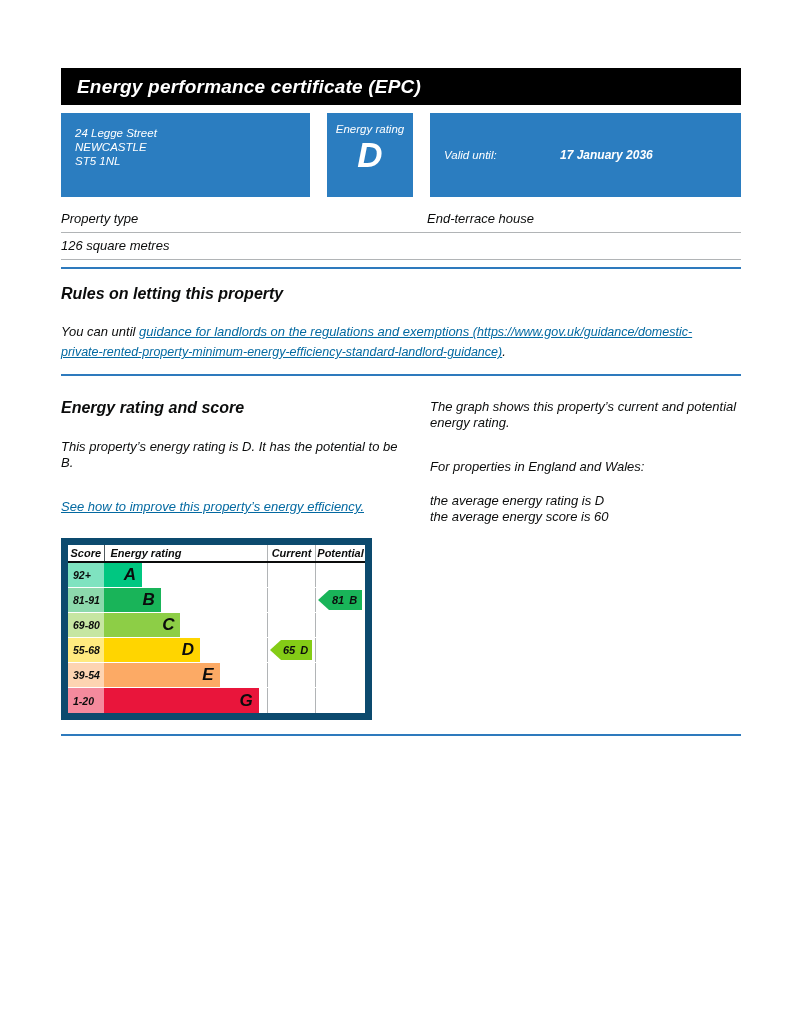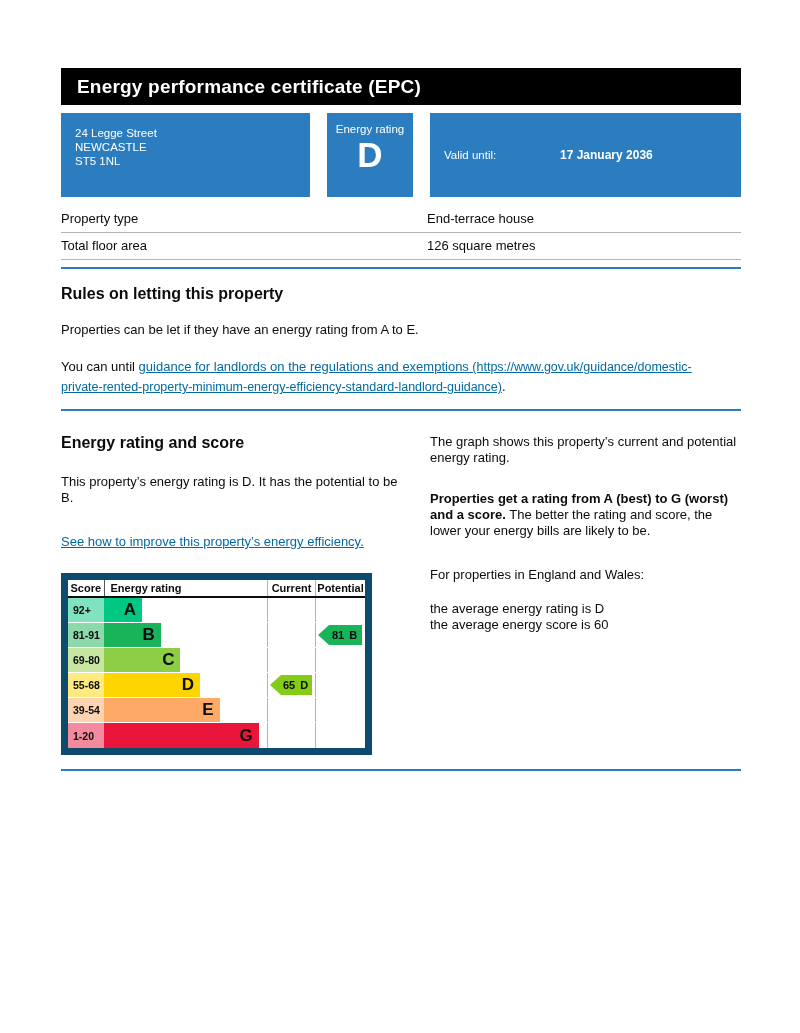--- a/index.html
+++ b/index.html
@@ -2,21 +2,21 @@
 <html><head>
 <meta charset="utf-8">
 <style>
   * { margin:0; padding:0; box-sizing:border-box; }
   html,body { background:#ffffff; }
   body {
     width:800px; height:1033px; overflow:hidden;
     font-family:"Liberation Sans", sans-serif;
     color:#0b0c0c;
   }
-  .page { width:680px; margin:0 16px 0 61px; }
+  .page { width:680px; margin:0 16px 0 61px;font-style:italic; }
 
   
   .title-bar {
     margin-top:68px; height:37px; background:#000000; color:#ffffff;
     display:flex; align-items:center; padding-left:16px;
     font-size:19px; font-weight:bold; letter-spacing:0.2px;
   }
 
   
   .summary { margin-top:8px; height:84px; display:flex; gap:17px; }
@@ -107,29 +107,27 @@
       </div>
     </div>
   </div>
 
   <div class="prop-table">
     <div class="prop-row">
       <span class="prop-label">Property type</span>
       <span class="prop-value">End-terrace house</span>
     </div>
     <div class="prop-row">
-      <span class="prop-label">Total floor area</span>
       <span class="prop-value">126 square metres</span>
     </div>
   </div>
 
   <hr class="rule rule-1">
 
   <h2 class="rules-heading">Rules on letting this property</h2>
-  <p class="p-body rules-p1">Properties can be let if they have an energy rating from A to E.</p>
   <p class="p-body rules-p2"><span>You can until </span><a href="#"><span>guidance for landlords on the regulations and exemptions</span><span class="link-url"> (https://www.gov.uk/guidance/domestic-private-rented-property-minimum-energy-efficiency-standard-landlord-guidance)</span></a><span>.</span></p>
 
   <hr class="rule rule-2">
 
   <div class="columns">
     <div class="col-left">
       <h2>Energy rating and score</h2>
       <p class="p-body">This property’s energy rating is D. It has the potential to be B.</p>
       <a href="#" class="improve-link">See how to improve this property’s energy efficiency.</a>
 
@@ -199,21 +197,20 @@
               </div>
               <div class="c-cur"></div>
               <div class="c-pot"></div>
             </div>
           </div>
       </div>
     </div>
 
     <div class="col-right">
       <p class="p-body p1">The graph shows this property’s current and potential energy rating.</p>
-      <p class="p-body p2"><b>Properties get a rating from A (best) to G (worst) and a score.</b><span> The better the rating and score, the lower your energy bills are likely to be.</span></p>
       <p class="p-body p3">For properties in England and Wales:</p>
       <p class="p-body p4"><span>the average energy rating is D</span><br><span>the average energy score is 60</span></p>
     </div>
   </div>
 
   <hr class="rule rule-3">
 
 </div>
 
 </body></html>

